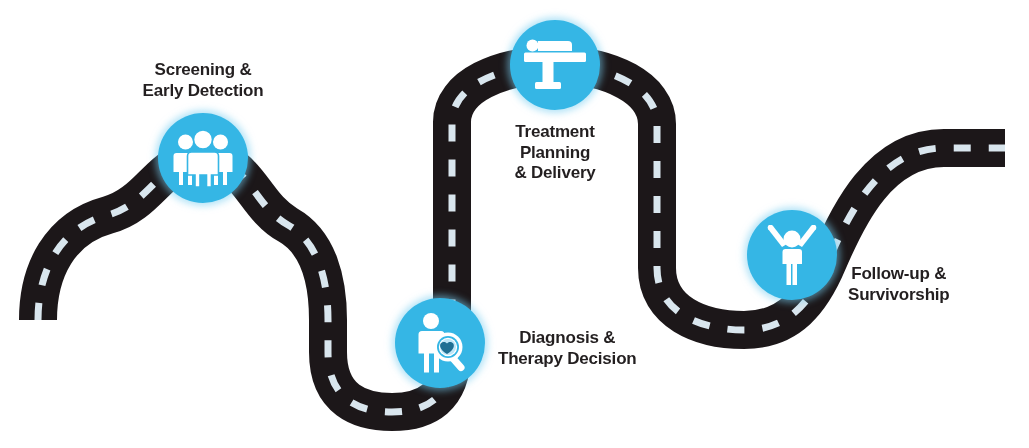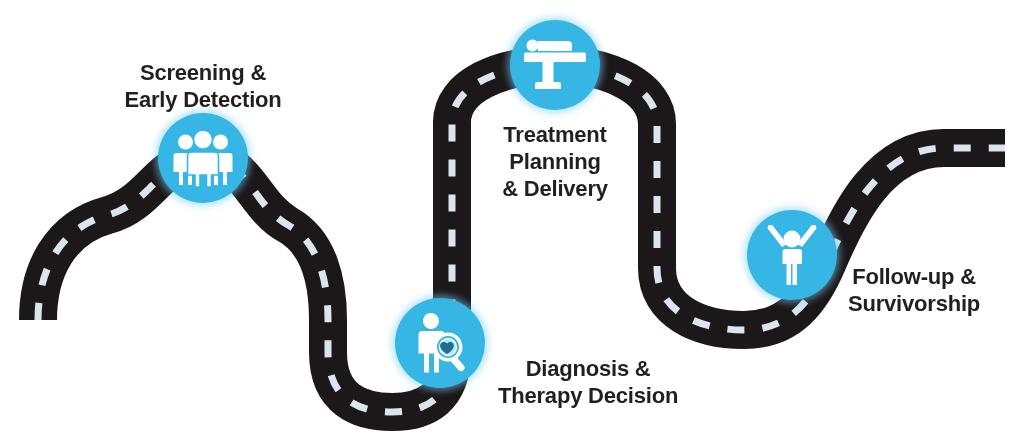--- a/index.html
+++ b/index.html
@@ -32,21 +32,21 @@
     display: flex;
     align-items: center;
     justify-content: center;
   }
   .node svg { display: block; }
   .label {
     position: absolute;
     color: #231f20;
     font-family: "Liberation Sans", sans-serif;
     font-weight: bold;
-    font-size: 22px;
+    font-size: 17px;
     line-height: 1.22;
     letter-spacing: -0.2px;
     white-space: pre-line;
   }
   .label.center { text-align: center; }
   .label.left   { text-align: center; }
 </style>
 </head>
 <body>
 
@@ -143,21 +143,21 @@
         <circle cx="37" cy="35" r="9.2" fill="#ffffff"></circle>
         <circle cx="37" cy="35" r="8" fill="#bfe6f7"></circle>
 
         <path d="M33 30 c-3 0 -4.5 2.5 -3.6 5.2 c0.8 2.4 3.2 4.6 5.8 6.4 c0.5 0.4 1.1 0.4 1.6 0
                  c2.6 -1.8 5 -4 5.8 -6.4 c0.9 -2.7 -0.6 -5.2 -3.6 -5.2 c-1.3 0 -2.4 0.7 -3 1.6
                  c-0.6 -0.9 -1.7 -1.6 -3 -1.6 z" fill="#1f6f93"></path>
       </svg>
     </span>
   </div>
 
-  <div class="label left" id="label-3" style="left: 498px; top: 356px;">Diagnosis &amp;
+  <div class="label left" id="label-3" style="left: 498px; top: 328px;">Diagnosis &amp;
 Therapy Decision</div>
 
   <div class="node" id="node-4" style="left: 747px; top: 210px;">
     <span>
       <svg width="56" height="60" viewBox="0 0 56 60">
 
         <circle cx="28" cy="14" r="8.5" fill="#ffffff"></circle>
 
         <path d="M4 4 l5 -3 l14 18 l-5 3 z" fill="#ffffff"></path>
         <circle cx="6.5" cy="2.5" r="2.8" fill="#ffffff"></circle>

